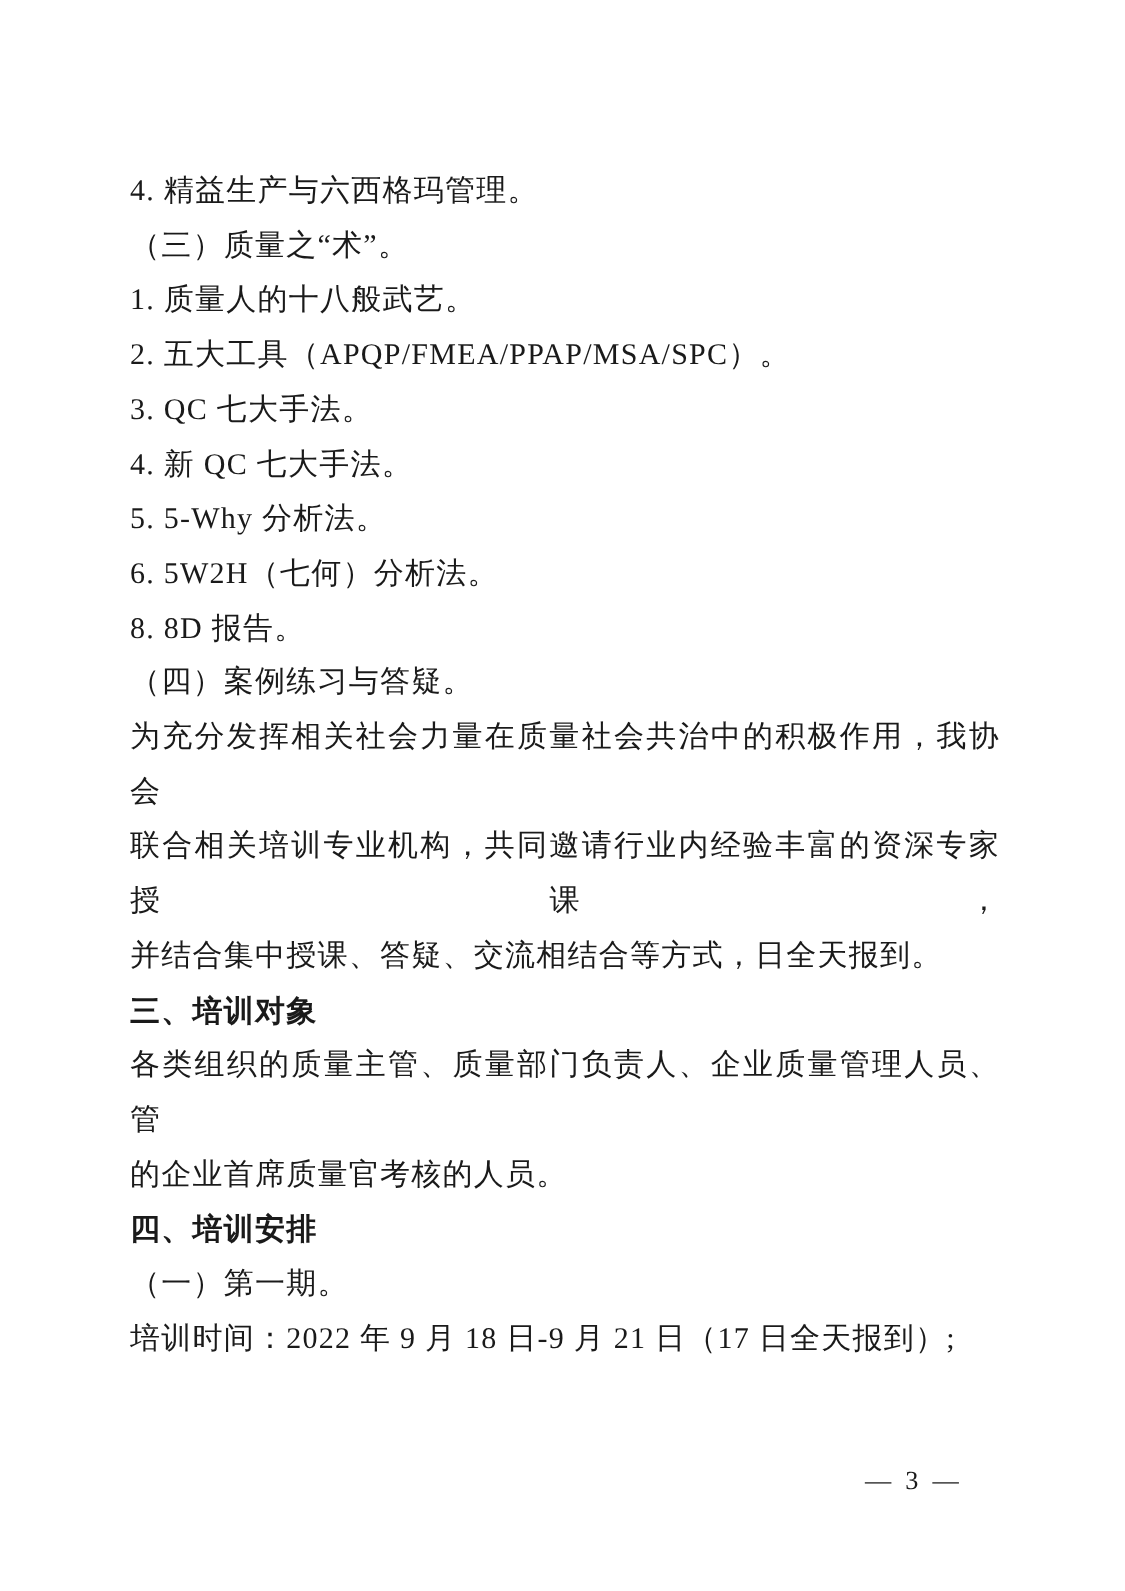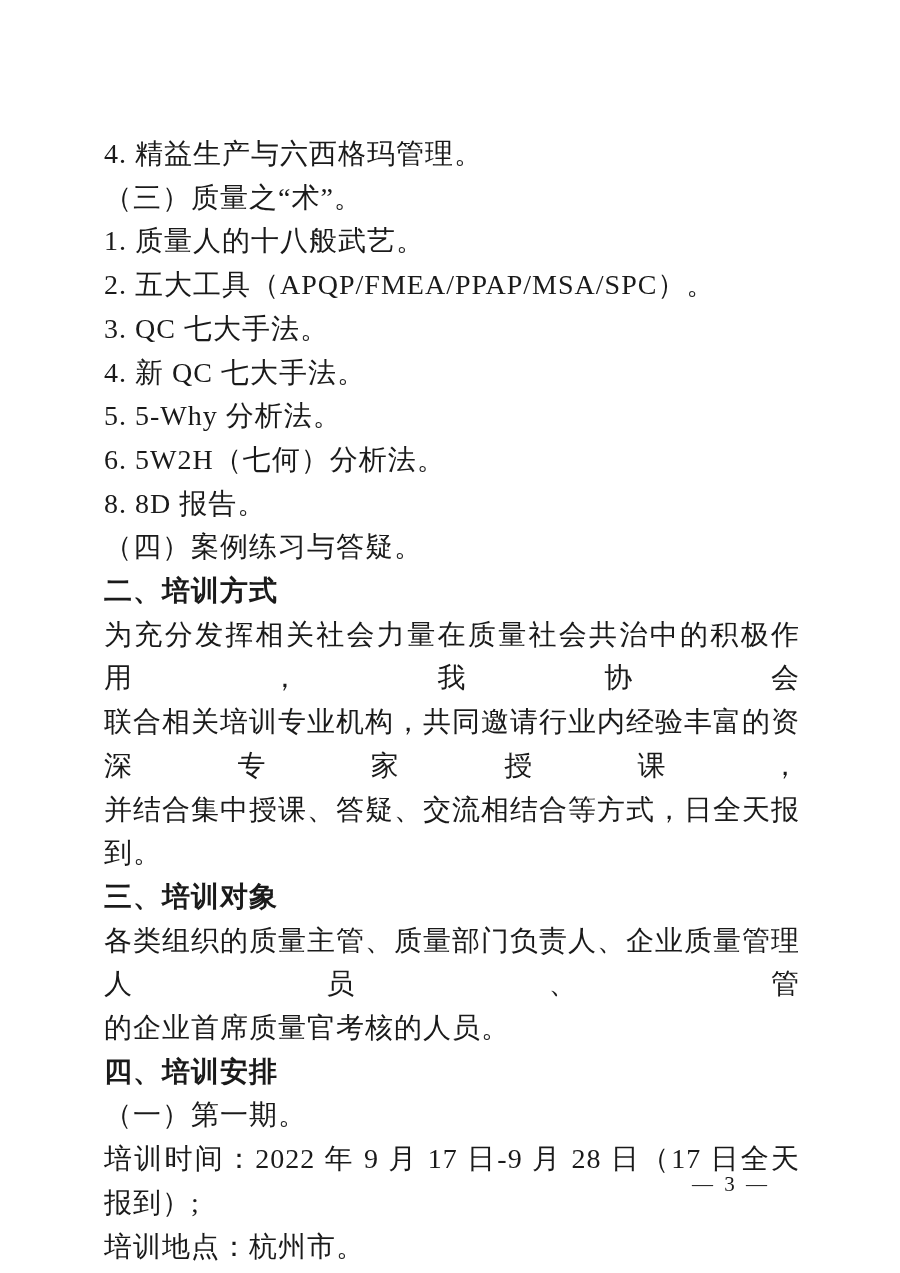--- a/index.html
+++ b/index.html
@@ -14,21 +14,21 @@
     background: #ffffff;
     overflow: hidden;
     color: #1a1a1a;
     font-family: "Liberation Serif", "DejaVu Serif", serif;
   }
   .content {
     position: absolute;
     left: 104px;
     top: 132px;
     width: 696px;
-    font-size: 28px;
+    font-size: 24px;
     line-height: 43.7px;
     text-align: justify;
   }
   .content p {
     margin: 0;
     padding: 0;
     letter-spacing: 1px;
   }
   
   .num {
@@ -72,26 +72,24 @@
     <p class="num">4. 精益生产与六西格玛管理。</p>
     <p class="kai">（三）质量之“术”。</p>
     <p class="num">1. 质量人的十八般武艺。</p>
     <p class="num">2. 五大工具（APQP/FMEA/PPAP/MSA/SPC）。</p>
     <p class="num">3. QC 七大手法。</p>
     <p class="num">4. 新 QC 七大手法。</p>
     <p class="num">5. 5-Why 分析法。</p>
     <p class="num">6. 5W2H（七何）分析法。</p>
     <p class="num">8. 8D 报告。</p>
     <p class="kai">（四）案例练习与答疑。</p>
-    <p class="hei">二、培训方式</p>
     <p class="indent stretch">为充分发挥相关社会力量在质量社会共治中的积极作用，我协会</p>
     <p class="stretch">联合相关培训专业机构，共同邀请行业内经验丰富的资深专家授课，</p>
     <p class="">并结合集中授课、答疑、交流相结合等方式，日全天报到。</p>
     <p class="hei">三、培训对象</p>
     <p class="indent stretch">各类组织的质量主管、质量部门负责人、企业质量管理人员、管</p>
     <p class="">的企业首席质量官考核的人员。</p>
     <p class="hei">四、培训安排</p>
     <p class="kai">（一）第一期。</p>
-    <p class="indent">培训时间：2022 年 9 月 17 日-9 月 28 日（17 日全天报到）;</p>
-    <p class="indent">培训地点：杭州市。</p>
+    <p class="indent">培训时间：2022 年 9 月 18 日-9 月 21 日（17 日全天报到）;</p>
   </div>
   <div class="page-num">— 3 —</div>
 </div>
 
 </body></html>

